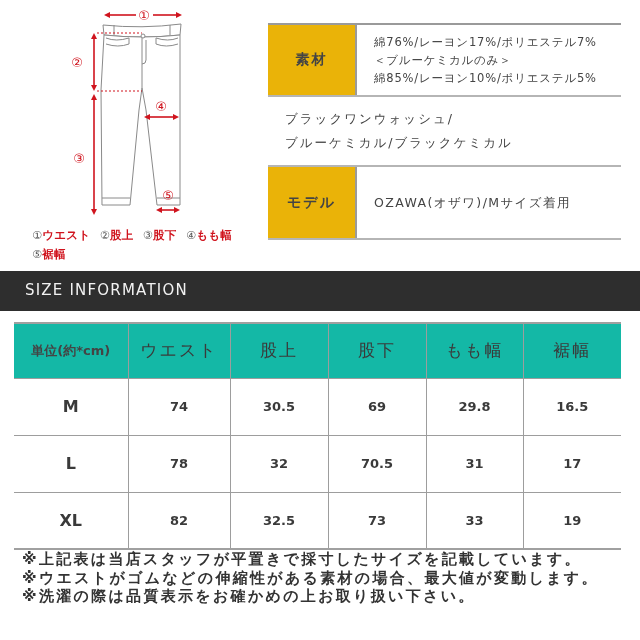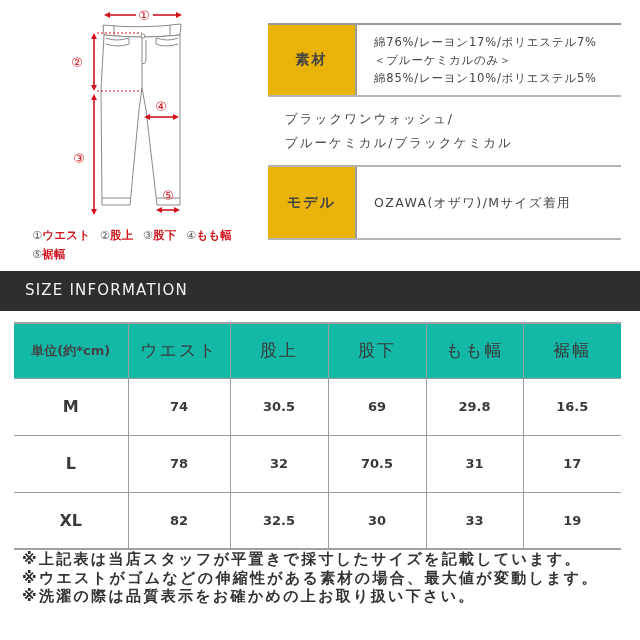--- a/index.html
+++ b/index.html
@@ -171,21 +171,21 @@
       <td>78</td>
       <td>32</td>
       <td>70.5</td>
       <td>31</td>
       <td>17</td>
     </tr>
     <tr>
       <td class="sz">XL</td>
       <td>82</td>
       <td>32.5</td>
-      <td>30</td>
+      <td>73</td>
       <td>33</td>
       <td>19</td>
     </tr>
   </tbody>
 </table>
 
 <div class="notes">
   <div class="line">※上記表は当店スタッフが平置きで採寸したサイズを記載しています。</div>
   <div class="line">※ウエストがゴムなどの伸縮性がある素材の場合、最大値が変動します。</div>
   <div class="line">※洗濯の際は品質表示をお確かめの上お取り扱い下さい。</div>

